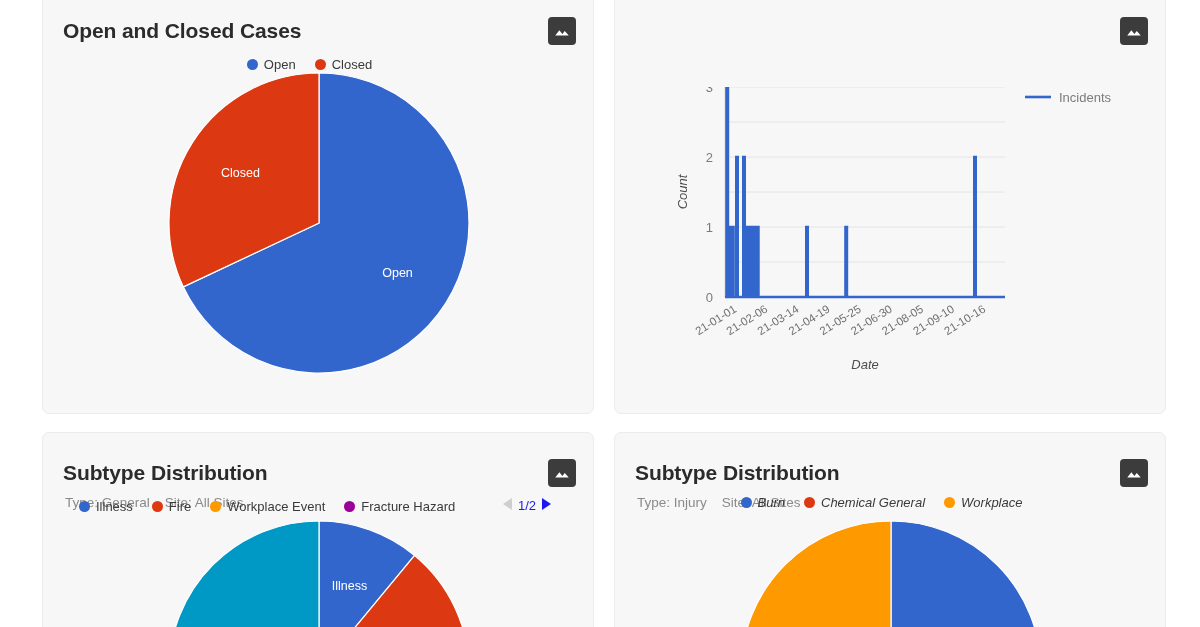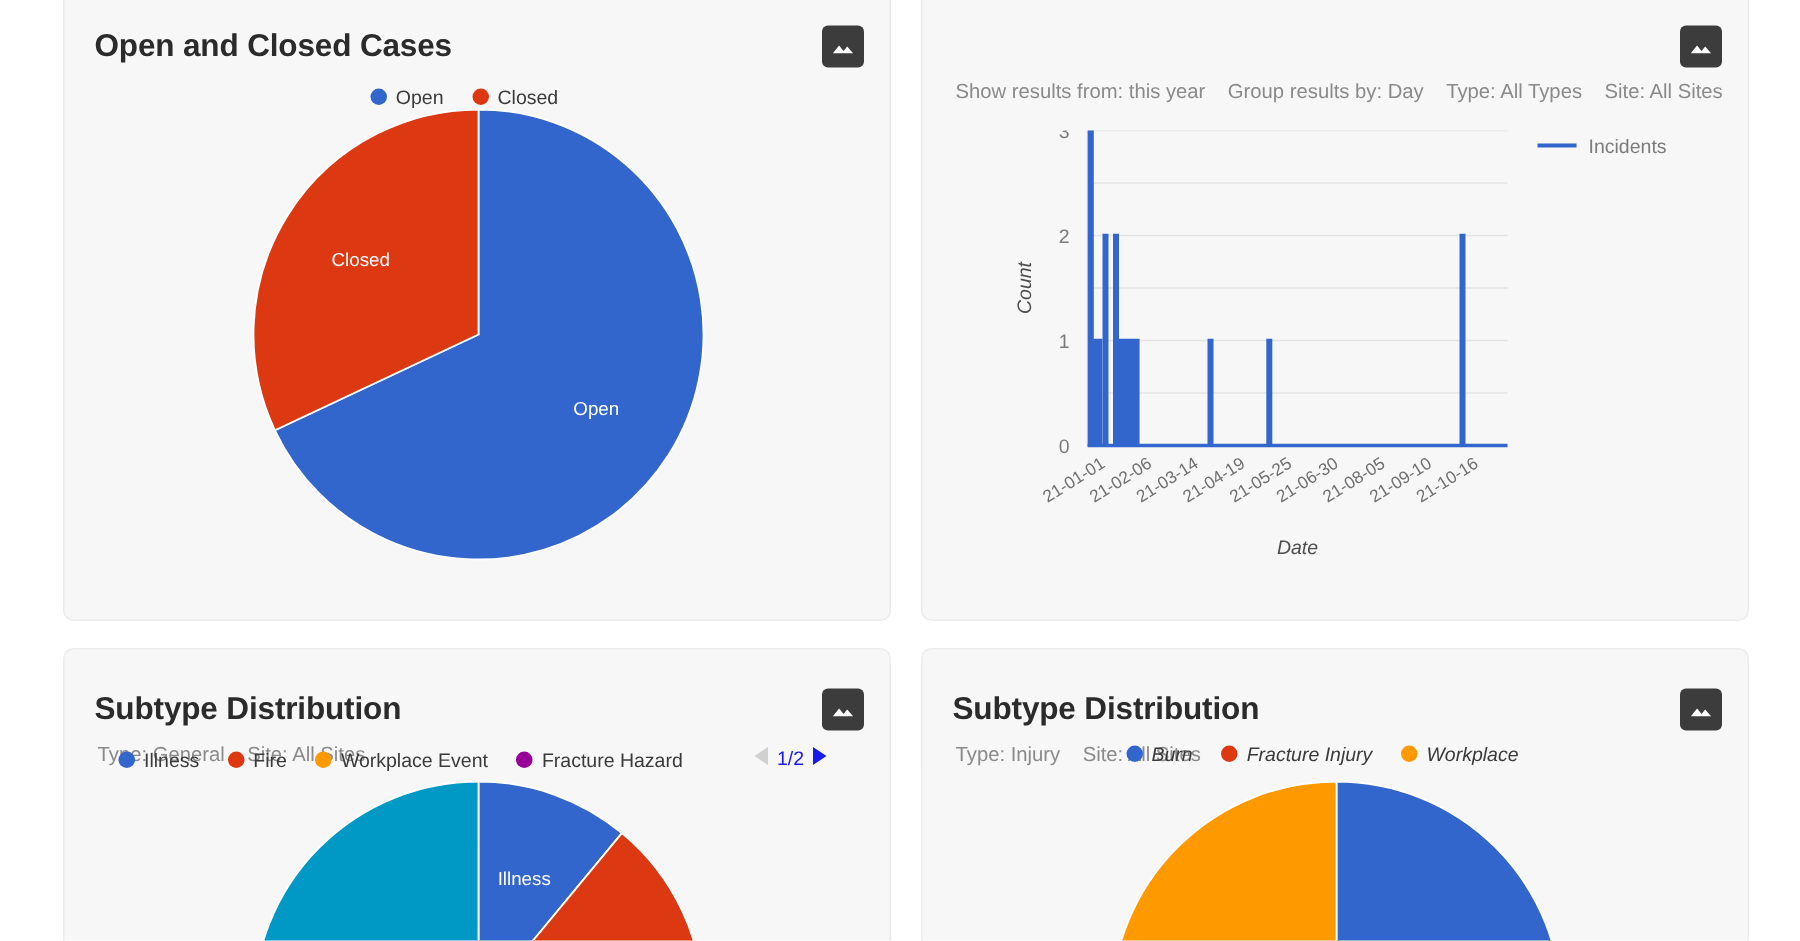--- a/index.html
+++ b/index.html
@@ -100,21 +100,20 @@
         </svg>
       </div>
   </div>
 
   <div class="panel panel-tr">
     <div class="panel-icon">
       <svg viewBox="0 0 24 24" aria-hidden="true">
           <path fill="#ffffff" d="M3 18l5.5-7 4 5 3.2-4 5.3 6z"></path>
         </svg>
     </div>
-    <div class="filters" id="ft-iot"><span>Show results from: this year</span><span>Group results by: Day</span><span>Type: All Types</span><span>Site: All Sites</span></div>
     <div class="lc" id="lc-iot" style="left:0; top:96px;"><svg width="552" height="300" viewBox="0 0 552 300">
           <line x1="110" y1="210" x2="390" y2="210" stroke="#e4e4e4" stroke-width="1"></line>
           <line x1="110" y1="175" x2="390" y2="175" stroke="#e4e4e4" stroke-width="1"></line>
           <line x1="110" y1="140" x2="390" y2="140" stroke="#e4e4e4" stroke-width="1"></line>
           <line x1="110" y1="105" x2="390" y2="105" stroke="#e4e4e4" stroke-width="1"></line>
           <line x1="110" y1="70" x2="390" y2="70" stroke="#e4e4e4" stroke-width="1"></line>
           <line x1="110" y1="35" x2="390" y2="35" stroke="#e4e4e4" stroke-width="1"></line>
           <line x1="110" y1="0" x2="390" y2="0" stroke="#e4e4e4" stroke-width="1"></line>
           <text x="98" y="215" text-anchor="end" class="axtick">0</text>
           <text x="98" y="145" text-anchor="end" class="axtick">1</text>
@@ -192,21 +191,21 @@
         </svg>
     </div>
     <div class="filters" id="ft-si"><span>Type: Injury</span><span>Site: All Sites</span></div>
     <div class="legend" id="lg-si" style="left:0; top:62px; width:552px; justify-content:center;font-style:italic;">
         <div class="li">
           <div class="dot" style="background: rgb(51, 102, 204);"></div>
           <div class="lbl">Burn</div>
         </div>
         <div class="li">
           <div class="dot" style="background: rgb(220, 57, 18);"></div>
-          <div class="lbl">Fracture Injury</div>
+          <div class="lbl">Chemical General</div>
         </div>
         <div class="li">
           <div class="dot" style="background: rgb(255, 153, 0);"></div>
           <div class="lbl">Workplace</div>
         </div>
       </div>
     <div class="pie-wrap" id="pie-si" style="left:126px; top:88px;">
         <svg width="300" height="300" viewBox="0 0 300 300">
           <path d="M 150 150 L 150 0 A 150 150 0 0 1 150.00000000000003 300 Z" fill="#3366cc" stroke="#ffffff" stroke-width="1.2"></path>
           <text x="234" y="154" text-anchor="middle" class="slicelabel">Burn</text>

